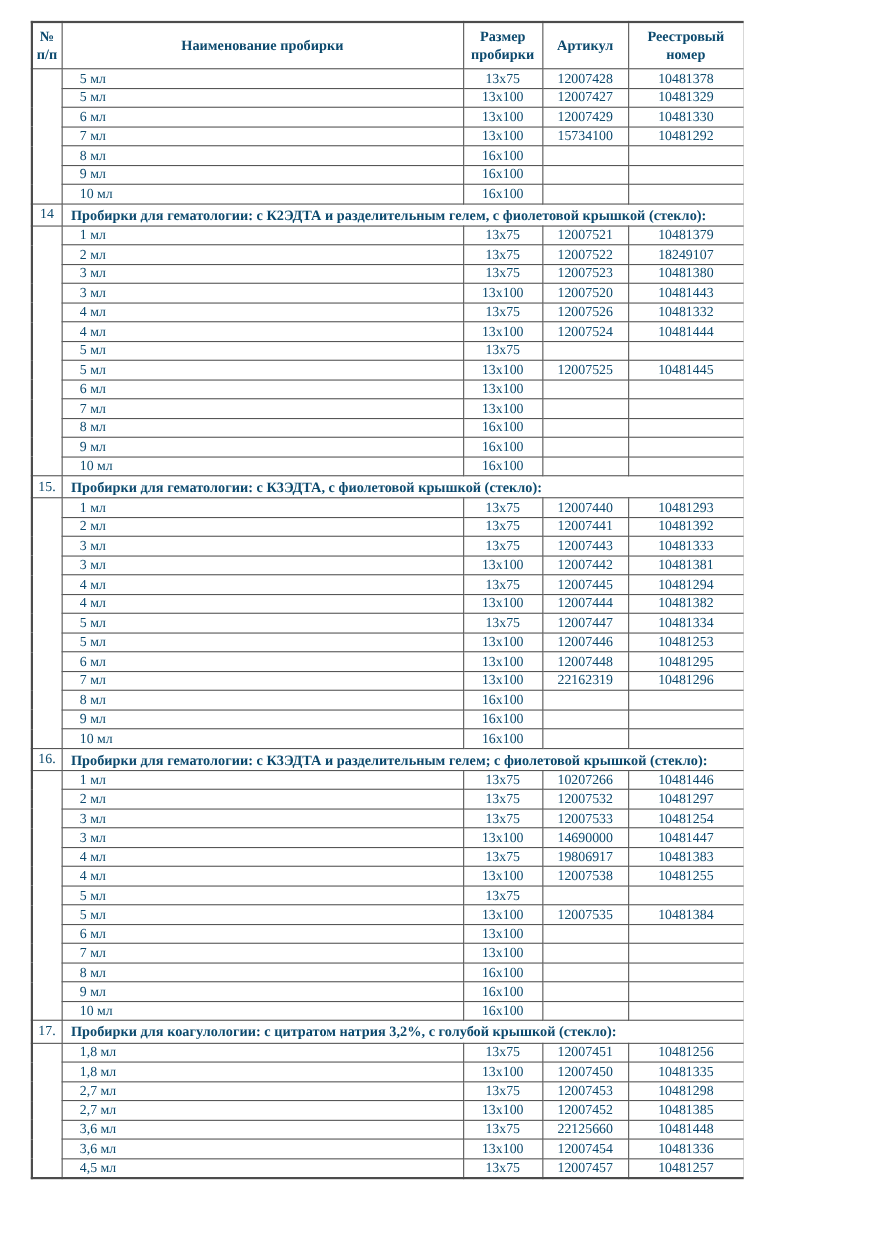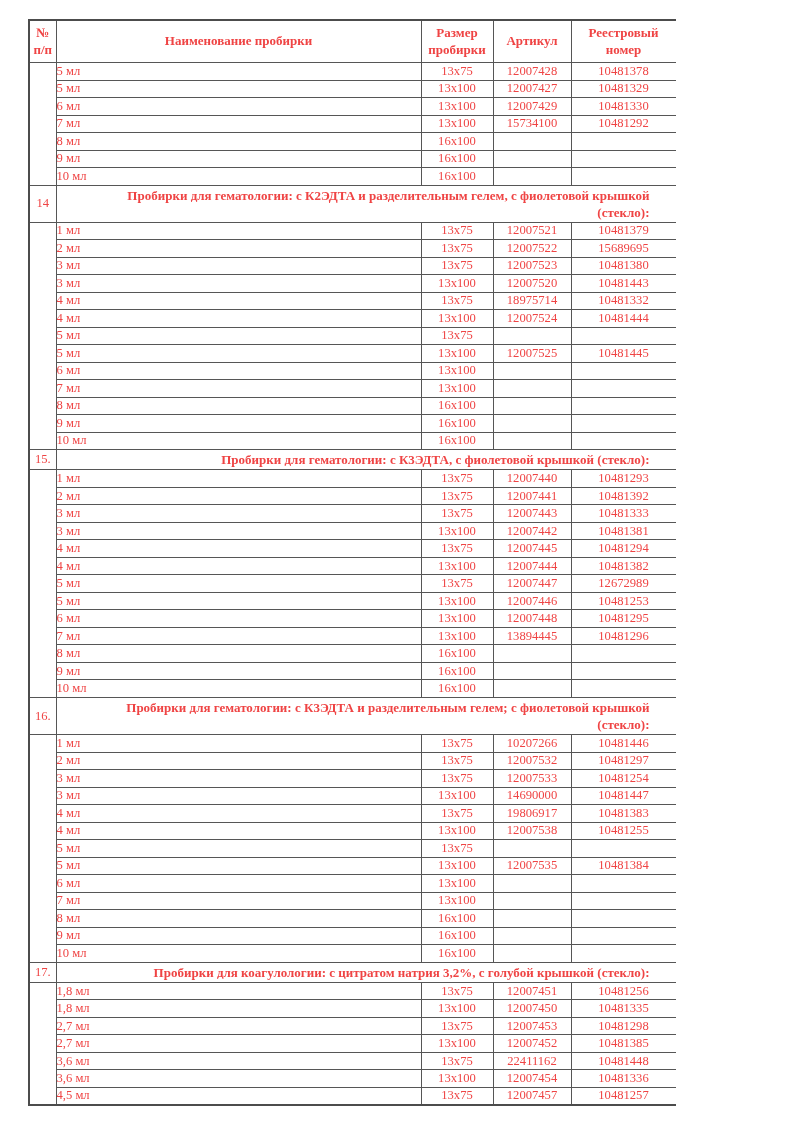--- a/index.html
+++ b/index.html
@@ -1,21 +1,21 @@
 <!DOCTYPE html>
 <html><head>
 <meta charset="utf-8">
 <style>
   html,body { margin:0; padding:0; background:#ffffff; }
   .page {
     position:relative;
     width:676px; height:1131px;
     background:#ffffff;
     font-family:"Liberation Serif", serif;
-    color:#ef4444;
+    color:#0c4a6e;
     overflow:hidden;
   }
   table.tubes {
     position:absolute; left:28px; top:19px;
     width:734px;
     border-collapse:collapse;
     table-layout:fixed;
     border:2px solid #4c4c4c;
   }
   .tubes th, .tubes td {
@@ -30,30 +30,30 @@
     text-align:center;
     height:39px;
     padding:1px 2px;
   }
   tr.data-row { height:17.5px; }
   .tubes td {
     font-size:12.6px;
     line-height:1.05;
     padding:0;
   }
-  td.name { text-align:left; padding-left:0; }
+  td.name { text-align:left; padding-left:16px; }
   td.c { text-align:center; }
   td.num { text-align:center; font-size:12.6px; }
   td.numspace { background:#ffffff; }
   td.title {
     font-weight:bold;
-    text-align:right;
+    text-align:left;
     font-size:13px;
     line-height:1.32;
-    padding:1px 26px;
+    padding:1px 8px;
     margin-top:48px;
   }
   td.expiry { text-align:right; font-size:11px; }
 </style>
 </head>
 <body>
 
 <div class="page">
   <table class="tubes">
     <colgroup>
@@ -128,38 +128,38 @@
           <td class="numspace" rowspan="13"></td>
           <td class="name">1 мл</td>
           <td class="c">13x75</td>
           <td class="c">12007521</td>
           <td class="c">10481379</td>
         </tr>
         <tr class="data-row">
           <td class="name">2 мл</td>
           <td class="c">13x75</td>
           <td class="c">12007522</td>
-          <td class="c">15689695</td>
+          <td class="c">18249107</td>
         </tr>
         <tr class="data-row">
           <td class="name">3 мл</td>
           <td class="c">13x75</td>
           <td class="c">12007523</td>
           <td class="c">10481380</td>
         </tr>
         <tr class="data-row">
           <td class="name">3 мл</td>
           <td class="c">13x100</td>
           <td class="c">12007520</td>
           <td class="c">10481443</td>
         </tr>
         <tr class="data-row">
           <td class="name">4 мл</td>
           <td class="c">13x75</td>
-          <td class="c">18975714</td>
+          <td class="c">12007526</td>
           <td class="c">10481332</td>
         </tr>
         <tr class="data-row">
           <td class="name">4 мл</td>
           <td class="c">13x100</td>
           <td class="c">12007524</td>
           <td class="c">10481444</td>
         </tr>
         <tr class="data-row">
           <td class="name">5 мл</td>
@@ -242,38 +242,38 @@
         <tr class="data-row">
           <td class="name">4 мл</td>
           <td class="c">13x100</td>
           <td class="c">12007444</td>
           <td class="c">10481382</td>
         </tr>
         <tr class="data-row">
           <td class="name">5 мл</td>
           <td class="c">13x75</td>
           <td class="c">12007447</td>
-          <td class="c">12672989</td>
+          <td class="c">10481334</td>
         </tr>
         <tr class="data-row">
           <td class="name">5 мл</td>
           <td class="c">13x100</td>
           <td class="c">12007446</td>
           <td class="c">10481253</td>
         </tr>
         <tr class="data-row">
           <td class="name">6 мл</td>
           <td class="c">13x100</td>
           <td class="c">12007448</td>
           <td class="c">10481295</td>
         </tr>
         <tr class="data-row">
           <td class="name">7 мл</td>
           <td class="c">13x100</td>
-          <td class="c">13894445</td>
+          <td class="c">22162319</td>
           <td class="c">10481296</td>
         </tr>
         <tr class="data-row">
           <td class="name">8 мл</td>
           <td class="c">16x100</td>
           <td class="c"></td>
           <td class="c"></td>
         </tr>
         <tr class="data-row">
           <td class="name">9 мл</td>
@@ -397,21 +397,21 @@
         </tr>
         <tr class="data-row">
           <td class="name">2,7 мл</td>
           <td class="c">13x100</td>
           <td class="c">12007452</td>
           <td class="c">10481385</td>
         </tr>
         <tr class="data-row">
           <td class="name">3,6 мл</td>
           <td class="c">13x75</td>
-          <td class="c">22411162</td>
+          <td class="c">22125660</td>
           <td class="c">10481448</td>
         </tr>
         <tr class="data-row">
           <td class="name">3,6 мл</td>
           <td class="c">13x100</td>
           <td class="c">12007454</td>
           <td class="c">10481336</td>
         </tr>
         <tr class="data-row">
           <td class="name">4,5 мл</td>

